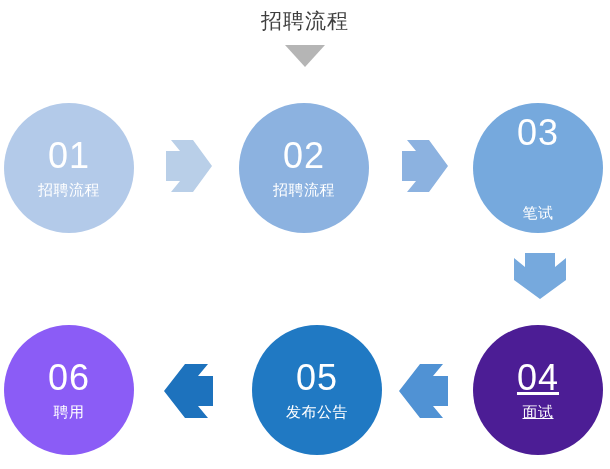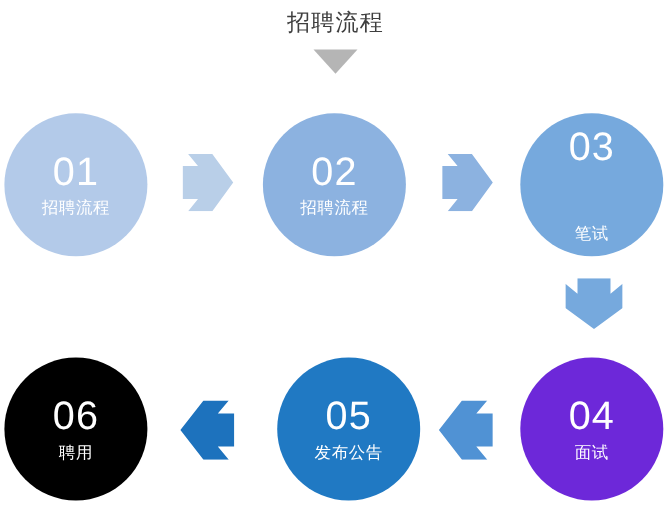--- a/index.html
+++ b/index.html
@@ -105,31 +105,31 @@
   <div class="node node-02" style="background:#8cb2e0;">
     <div class="node-num">02</div>
     <div class="node-label">招聘流程</div>
   </div>
 
   <div class="node node-03" style="background:#76a9dd;gap:46px;">
     <div class="node-num">03</div>
     <div class="node-label">笔试</div>
   </div>
 
-  <div class="node node-04" style="background:#6d28d9;">
+  <div class="node node-04" style="background:#4c1d95;text-decoration:underline;">
     <div class="node-num">04</div>
     <div class="node-label">面试</div>
   </div>
 
   <div class="node node-05" style="background:#2079c3;">
     <div class="node-num">05</div>
     <div class="node-label">发布公告</div>
   </div>
 
-  <div class="node node-06" style="background:#000000;">
+  <div class="node node-06" style="background:#8b5cf6;">
     <div class="node-num">06</div>
     <div class="node-label">聘用</div>
   </div>
 
   <div class="arrow arrow-1">
     <svg width="48" height="52" viewBox="0 0 48 52" aria-hidden="true">
       <path d="M0,11 L14,11 L5,0 L27,0 L46,26 L27,52 L5,52 L14,41 L0,41 Z" fill="#b9cfe8"></path>
     </svg>
   </div>
 

